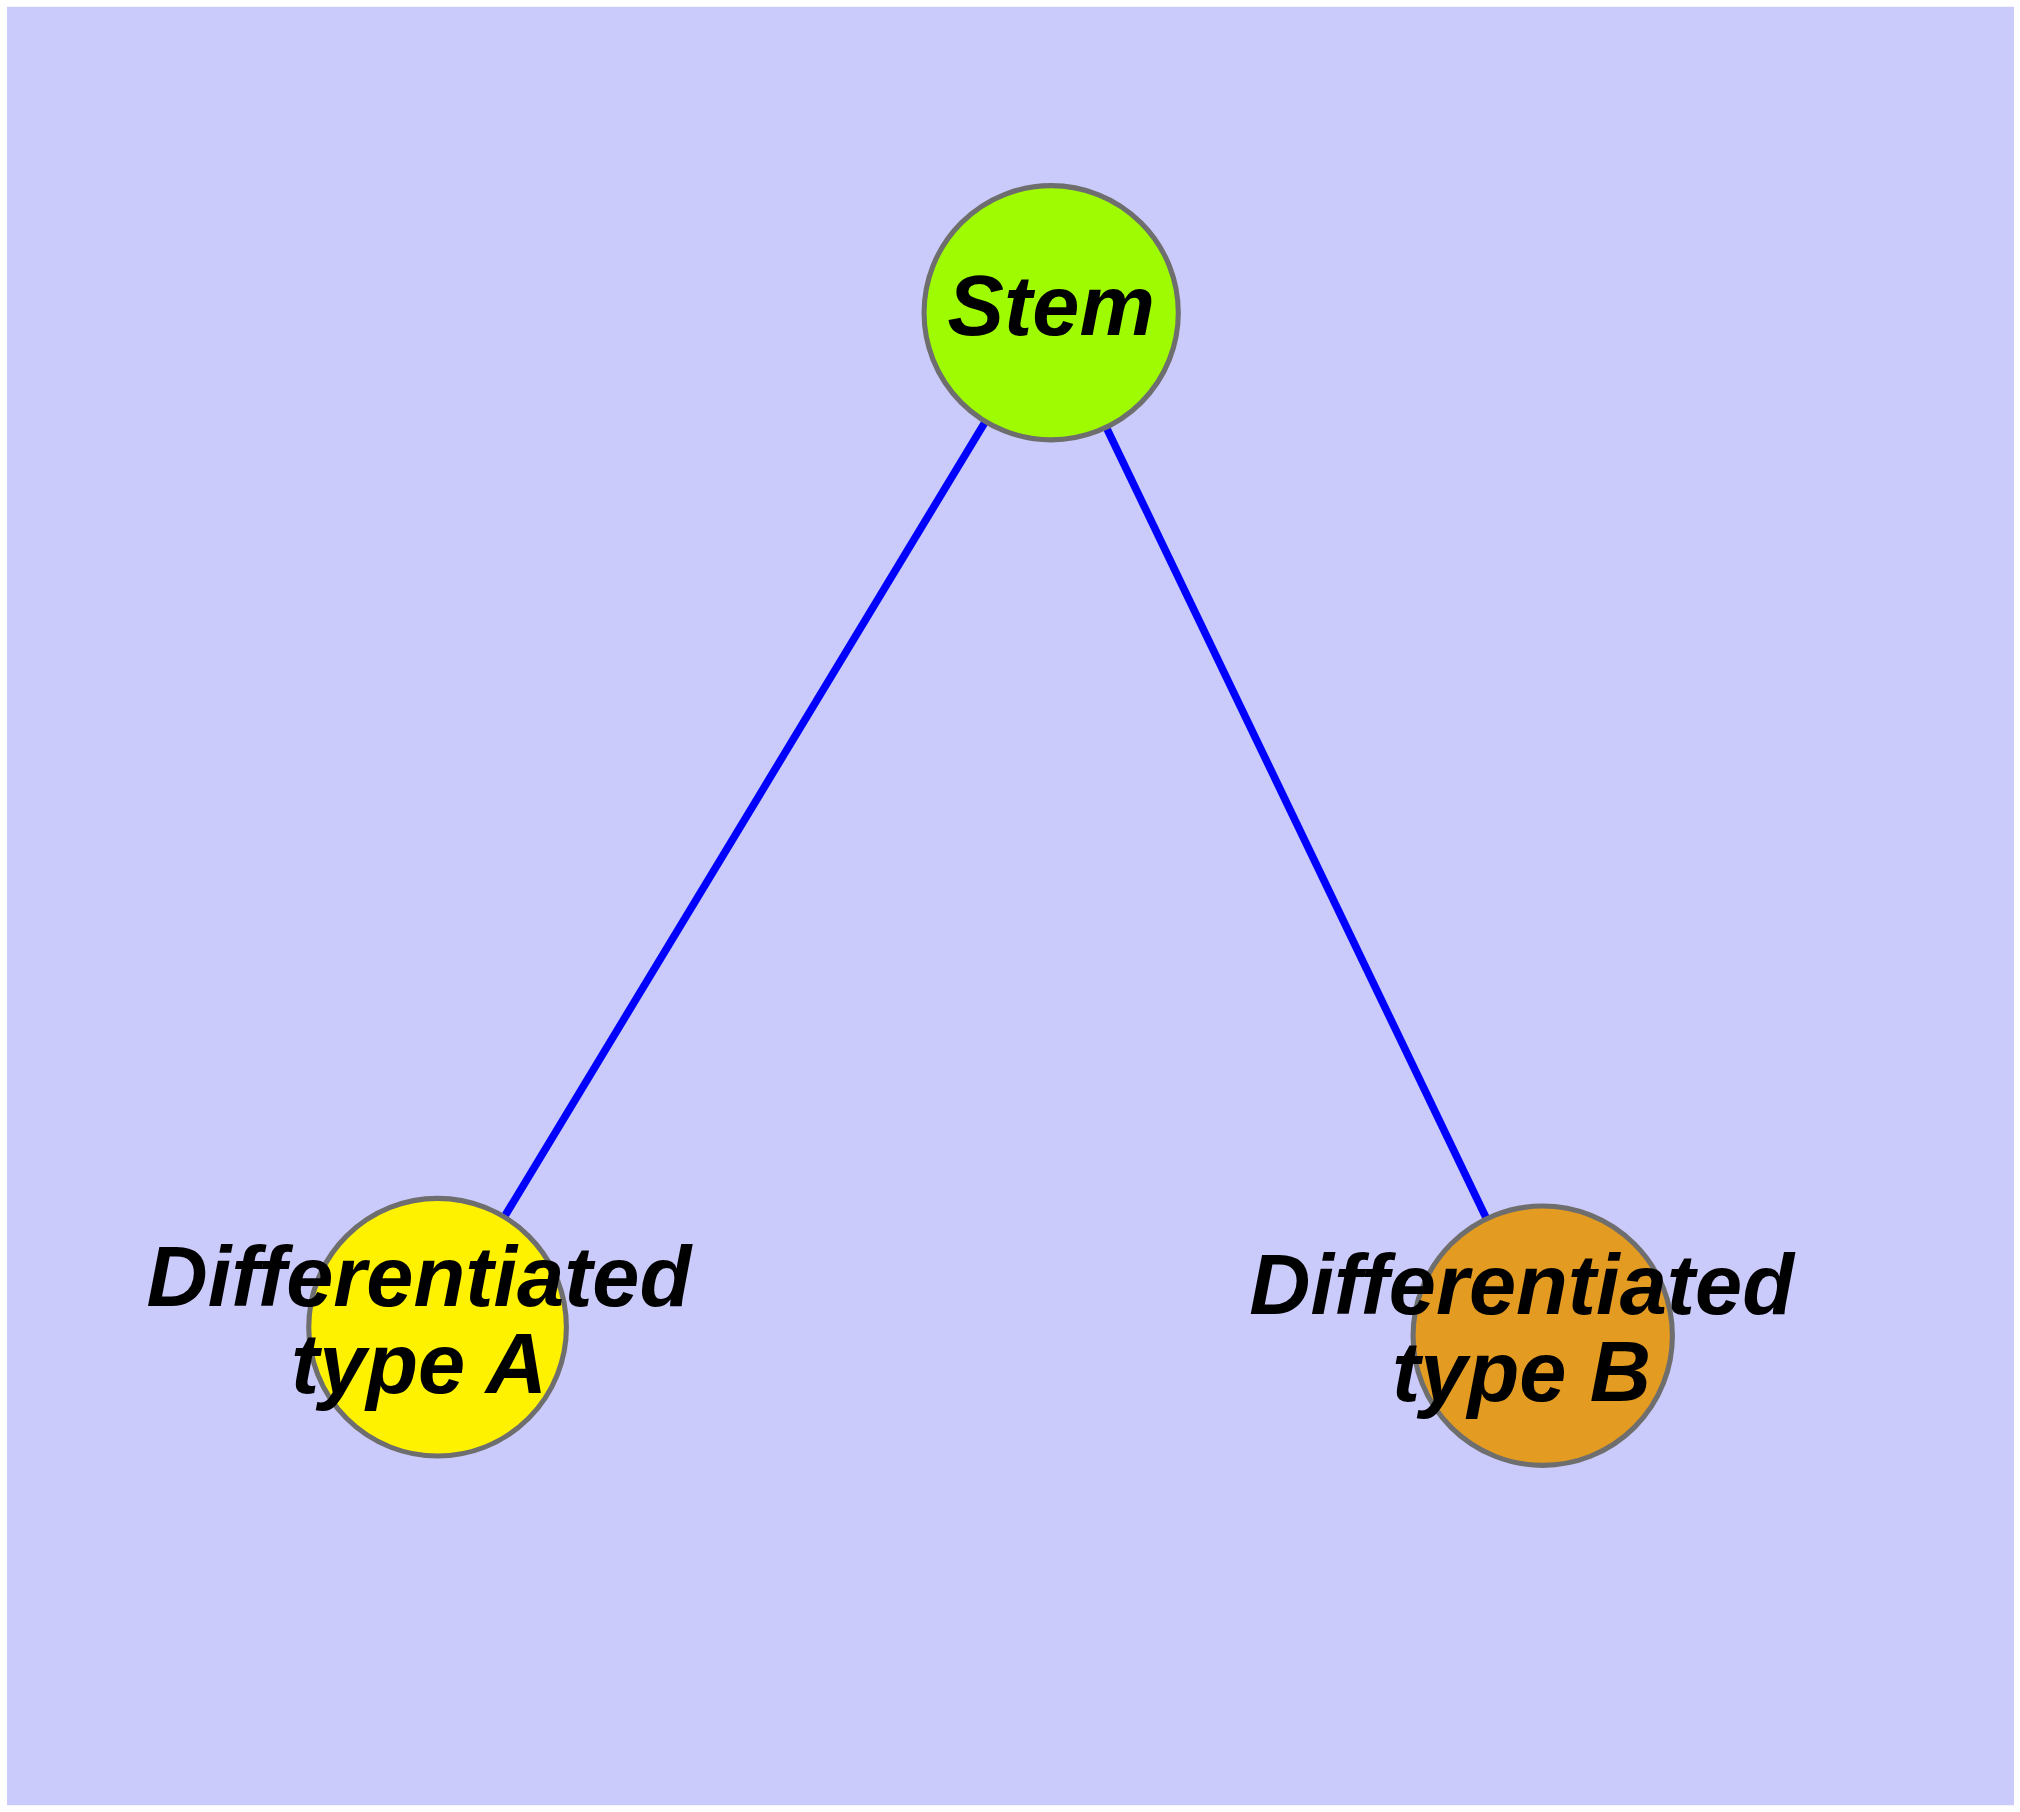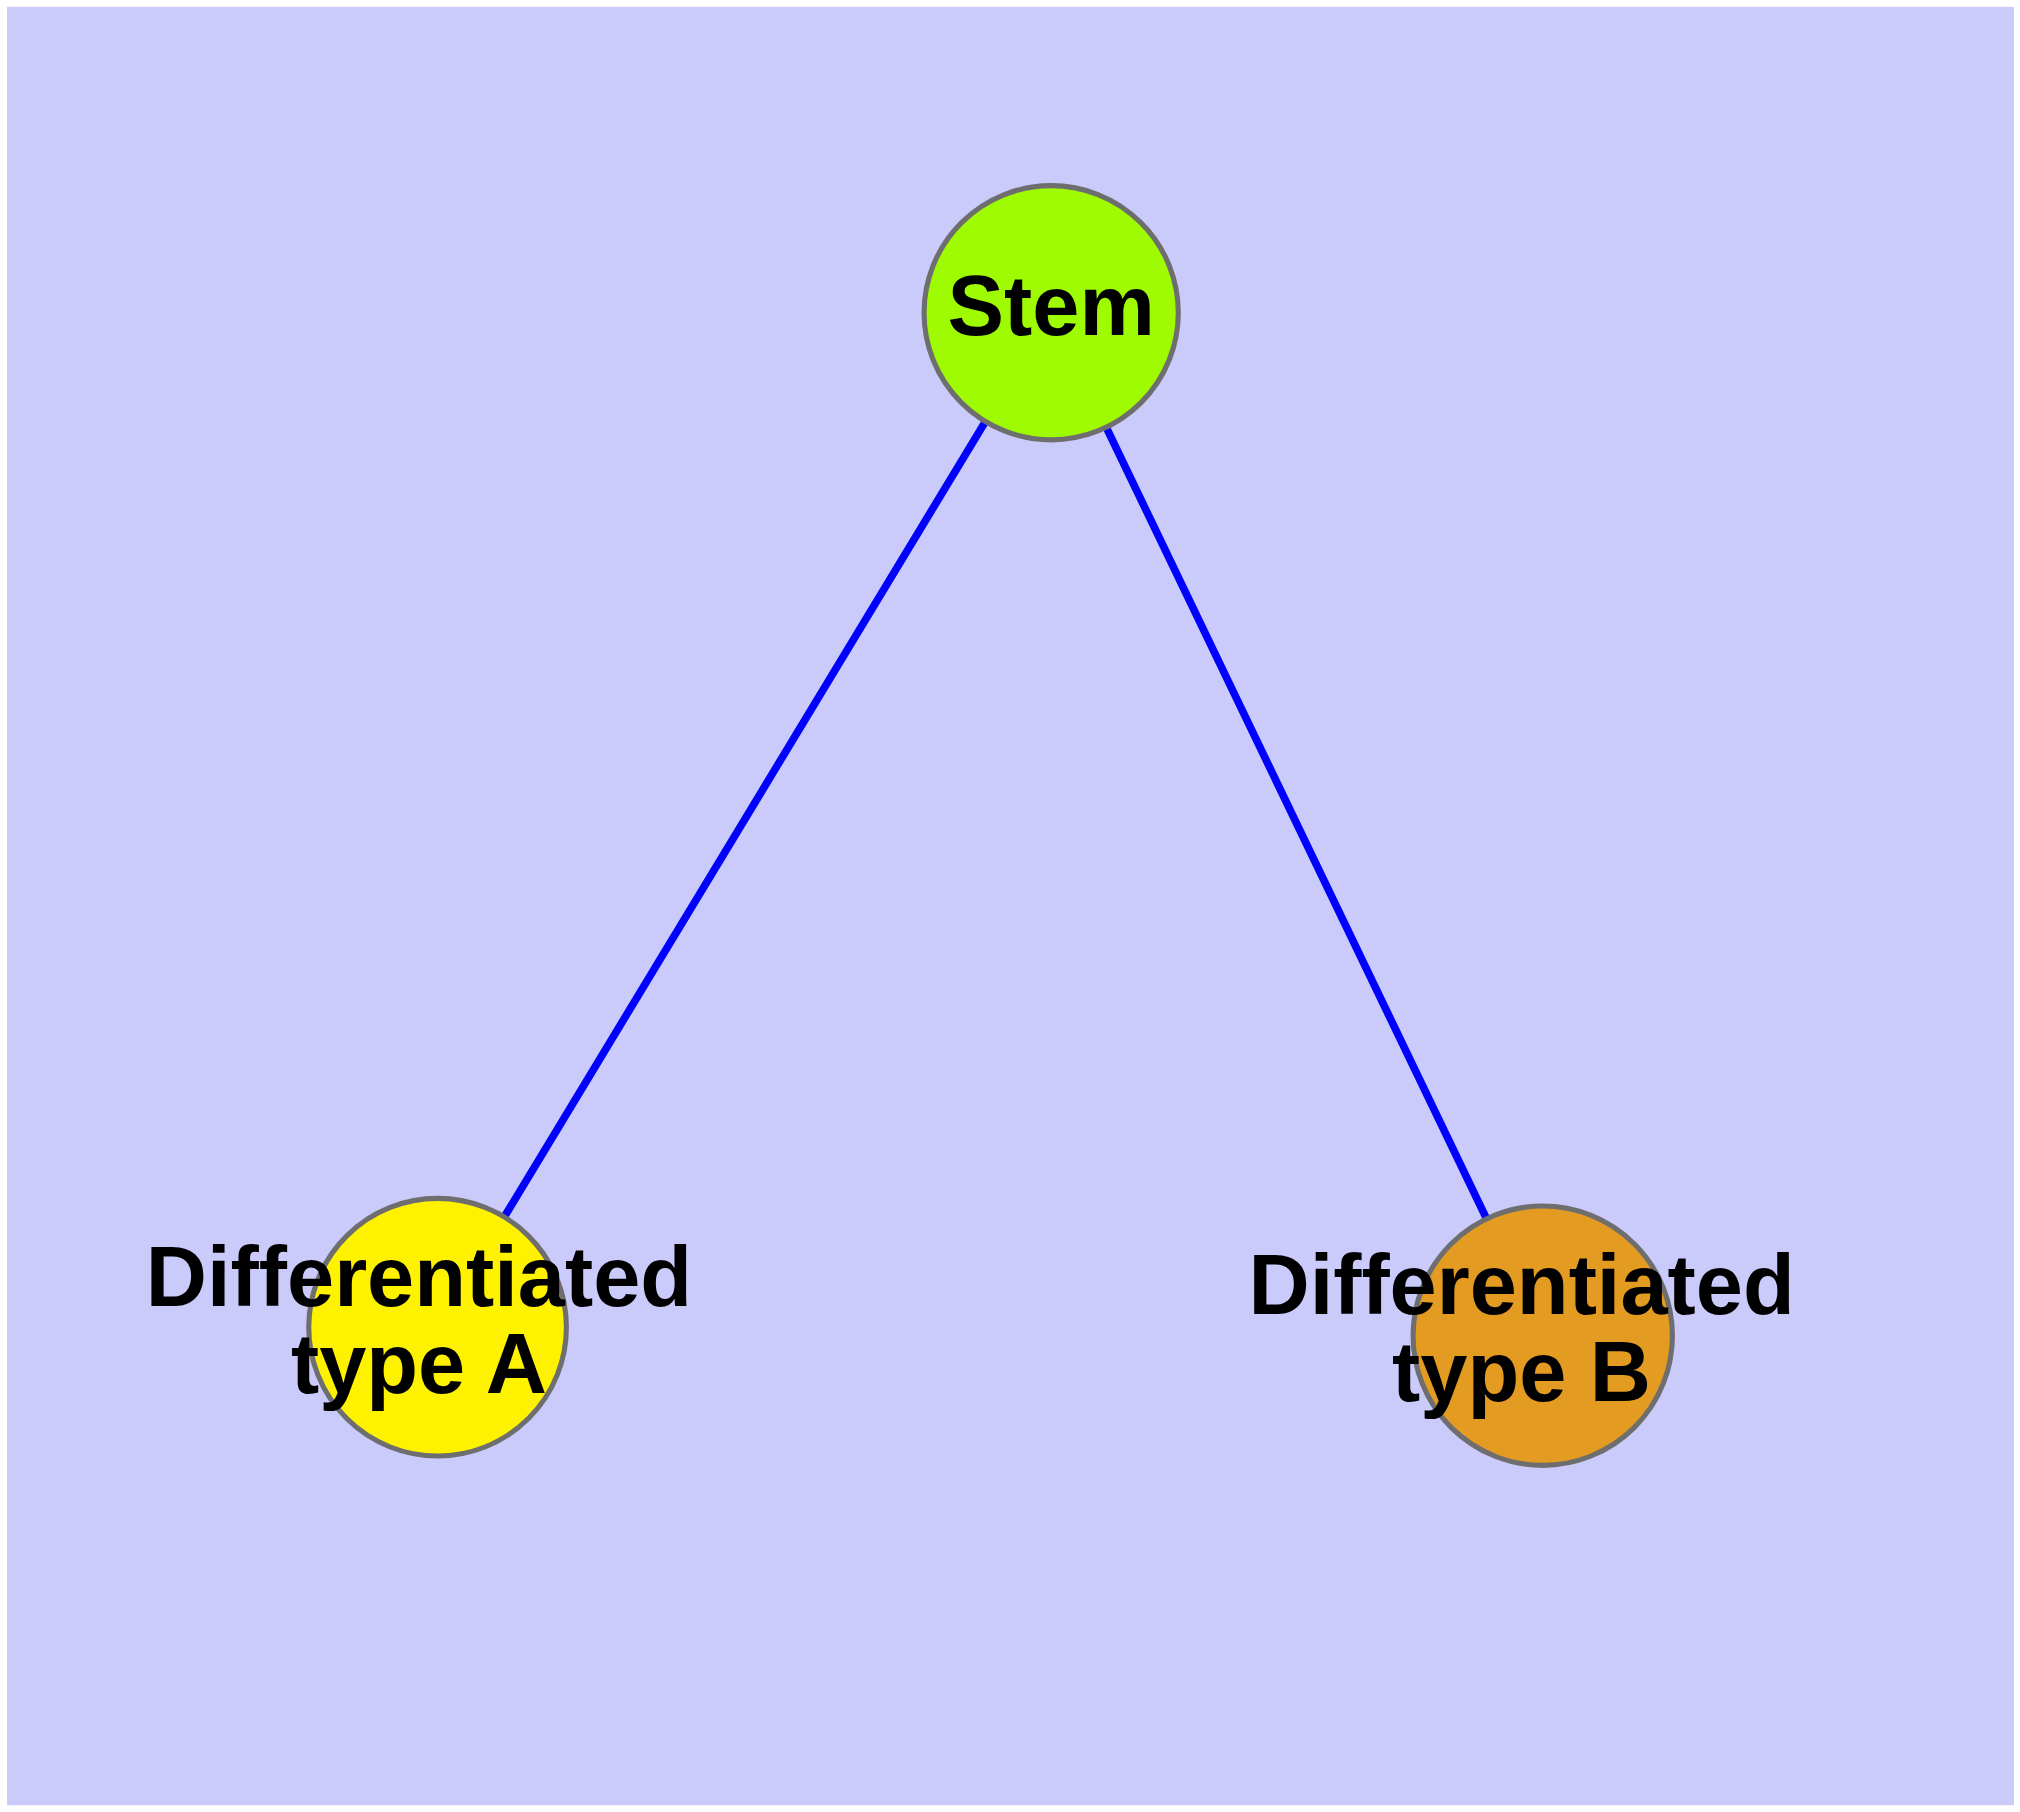--- a/index.html
+++ b/index.html
@@ -12,20 +12,21 @@
     width: 2021px;
     height: 1812px;
     overflow: hidden;
     font-family: "Liberation Sans", sans-serif;
   }
   #canvas-root {
     position: relative;
     width: 2021px;
     height: 1812px;
     background: #ffffff;
+    font-style: italic;
   }
   #graph-svg {
     position: absolute;
     left: 0;
     top: 0;
     width: 2021px;
     height: 1812px;
     display: block;
   }
   .node-label {

